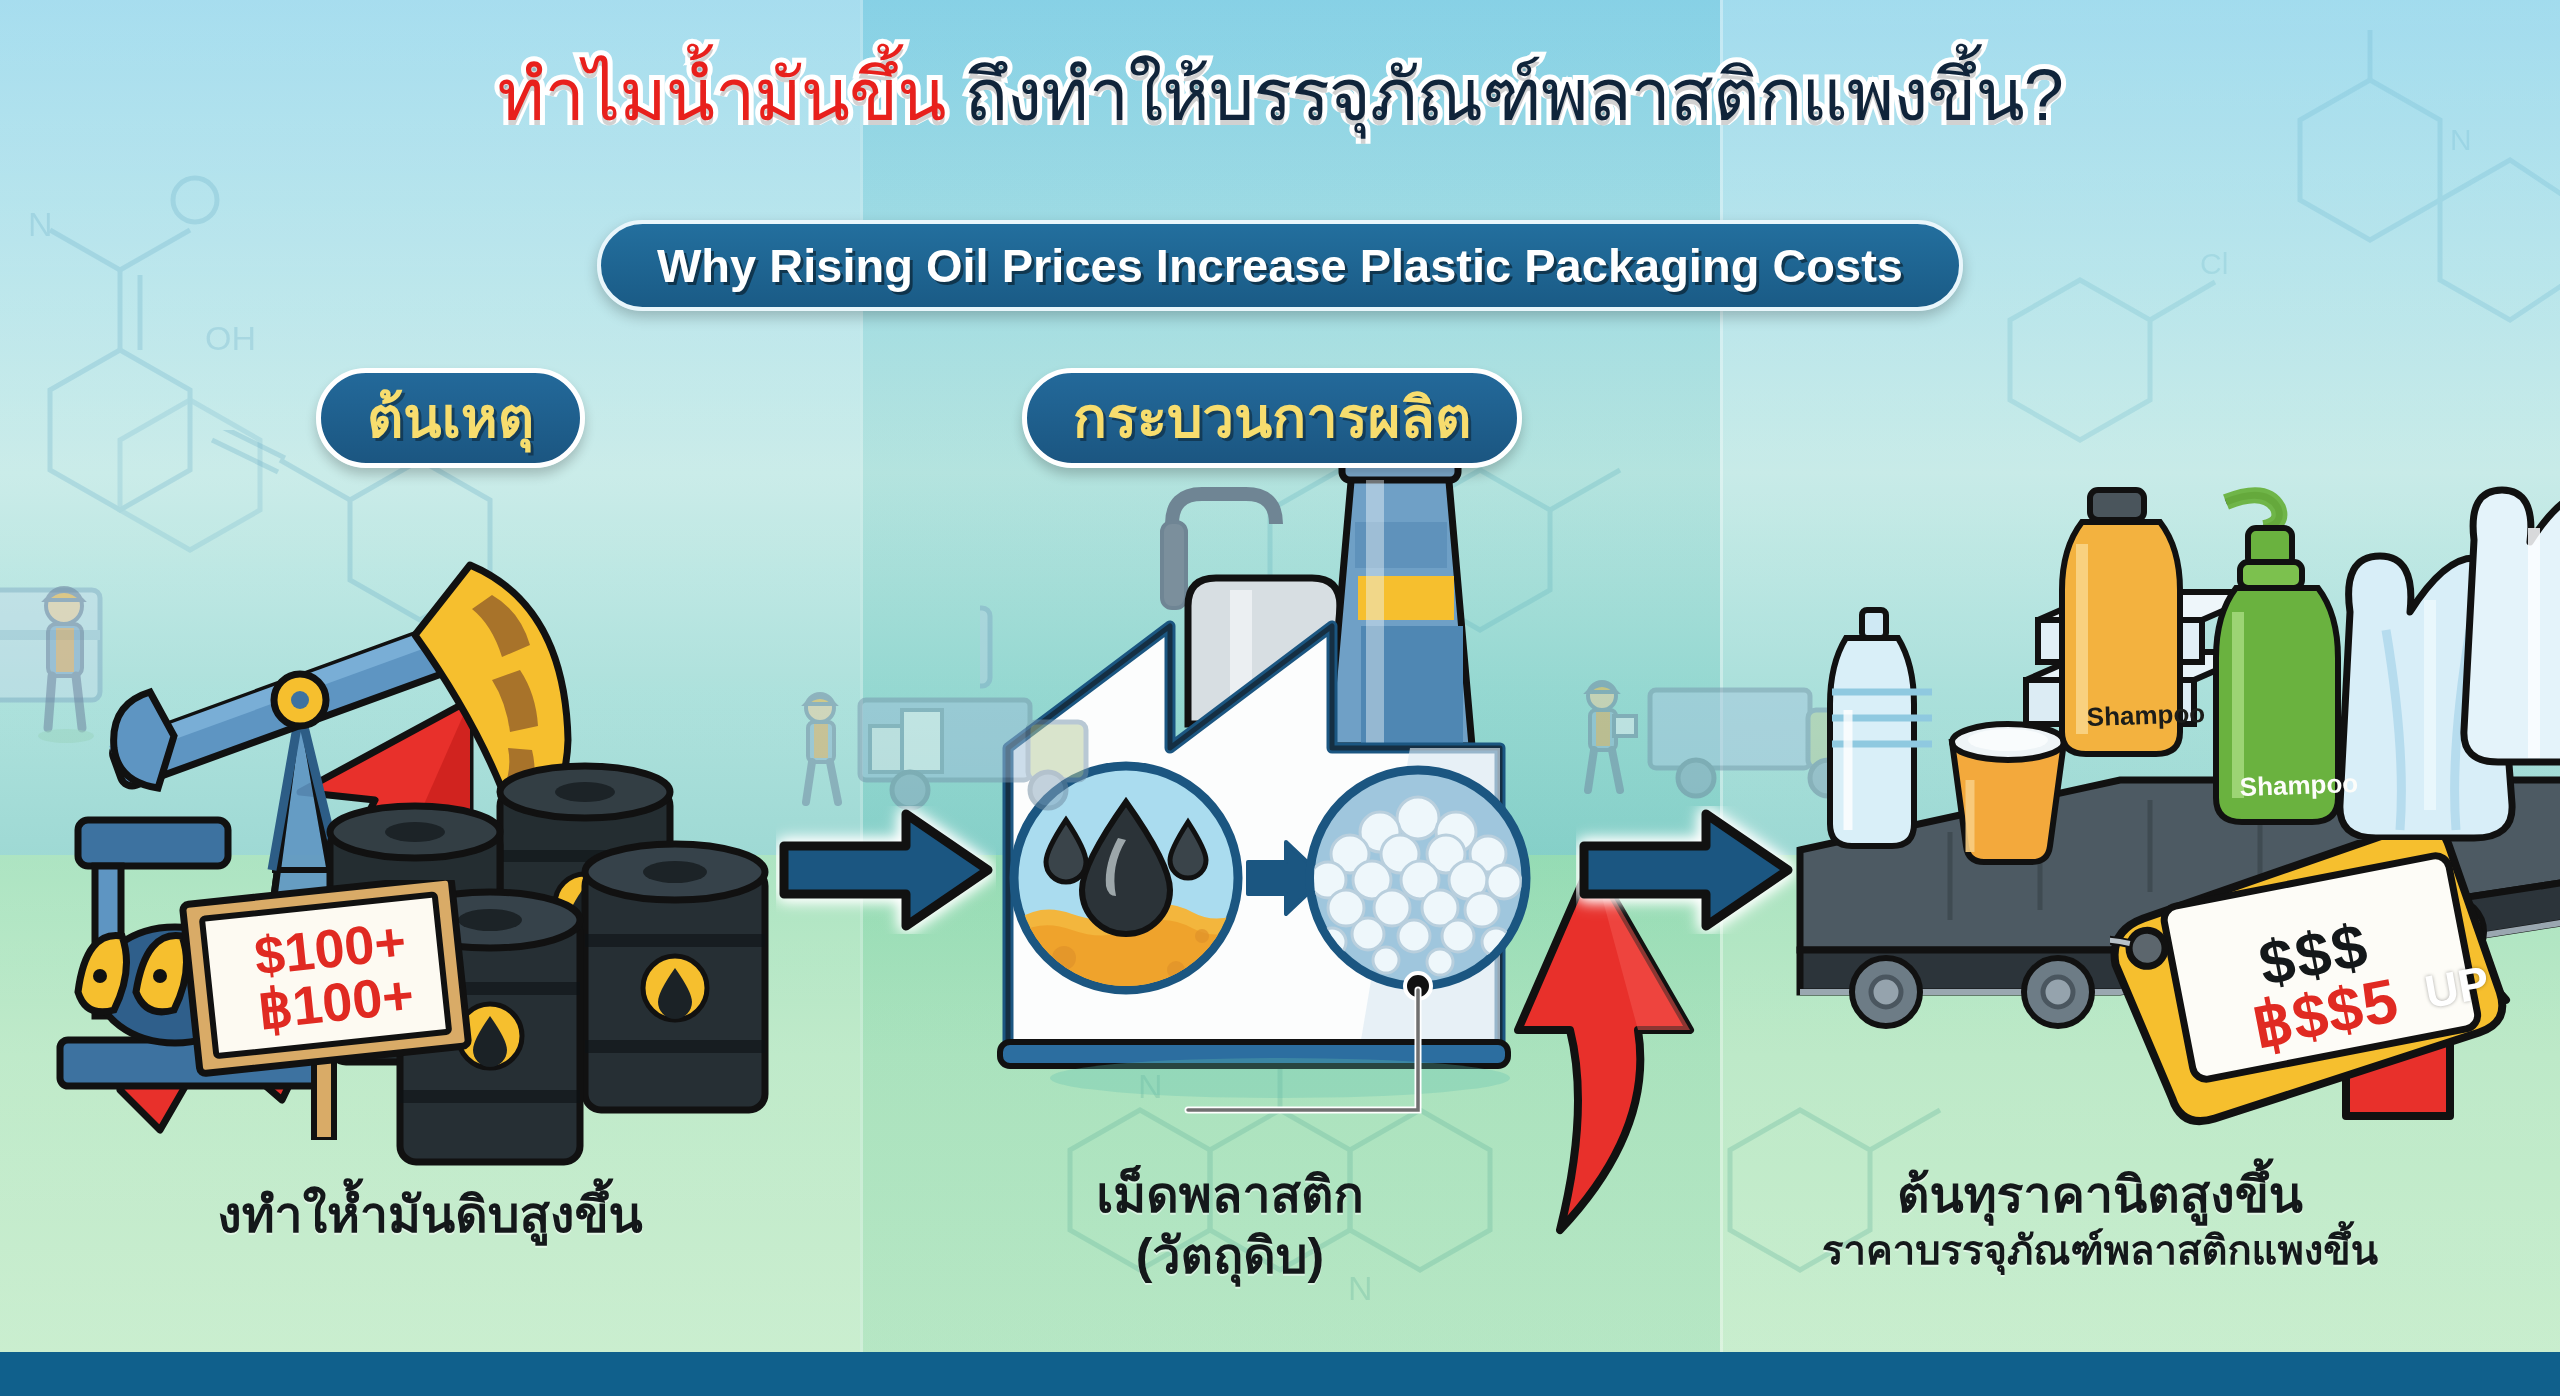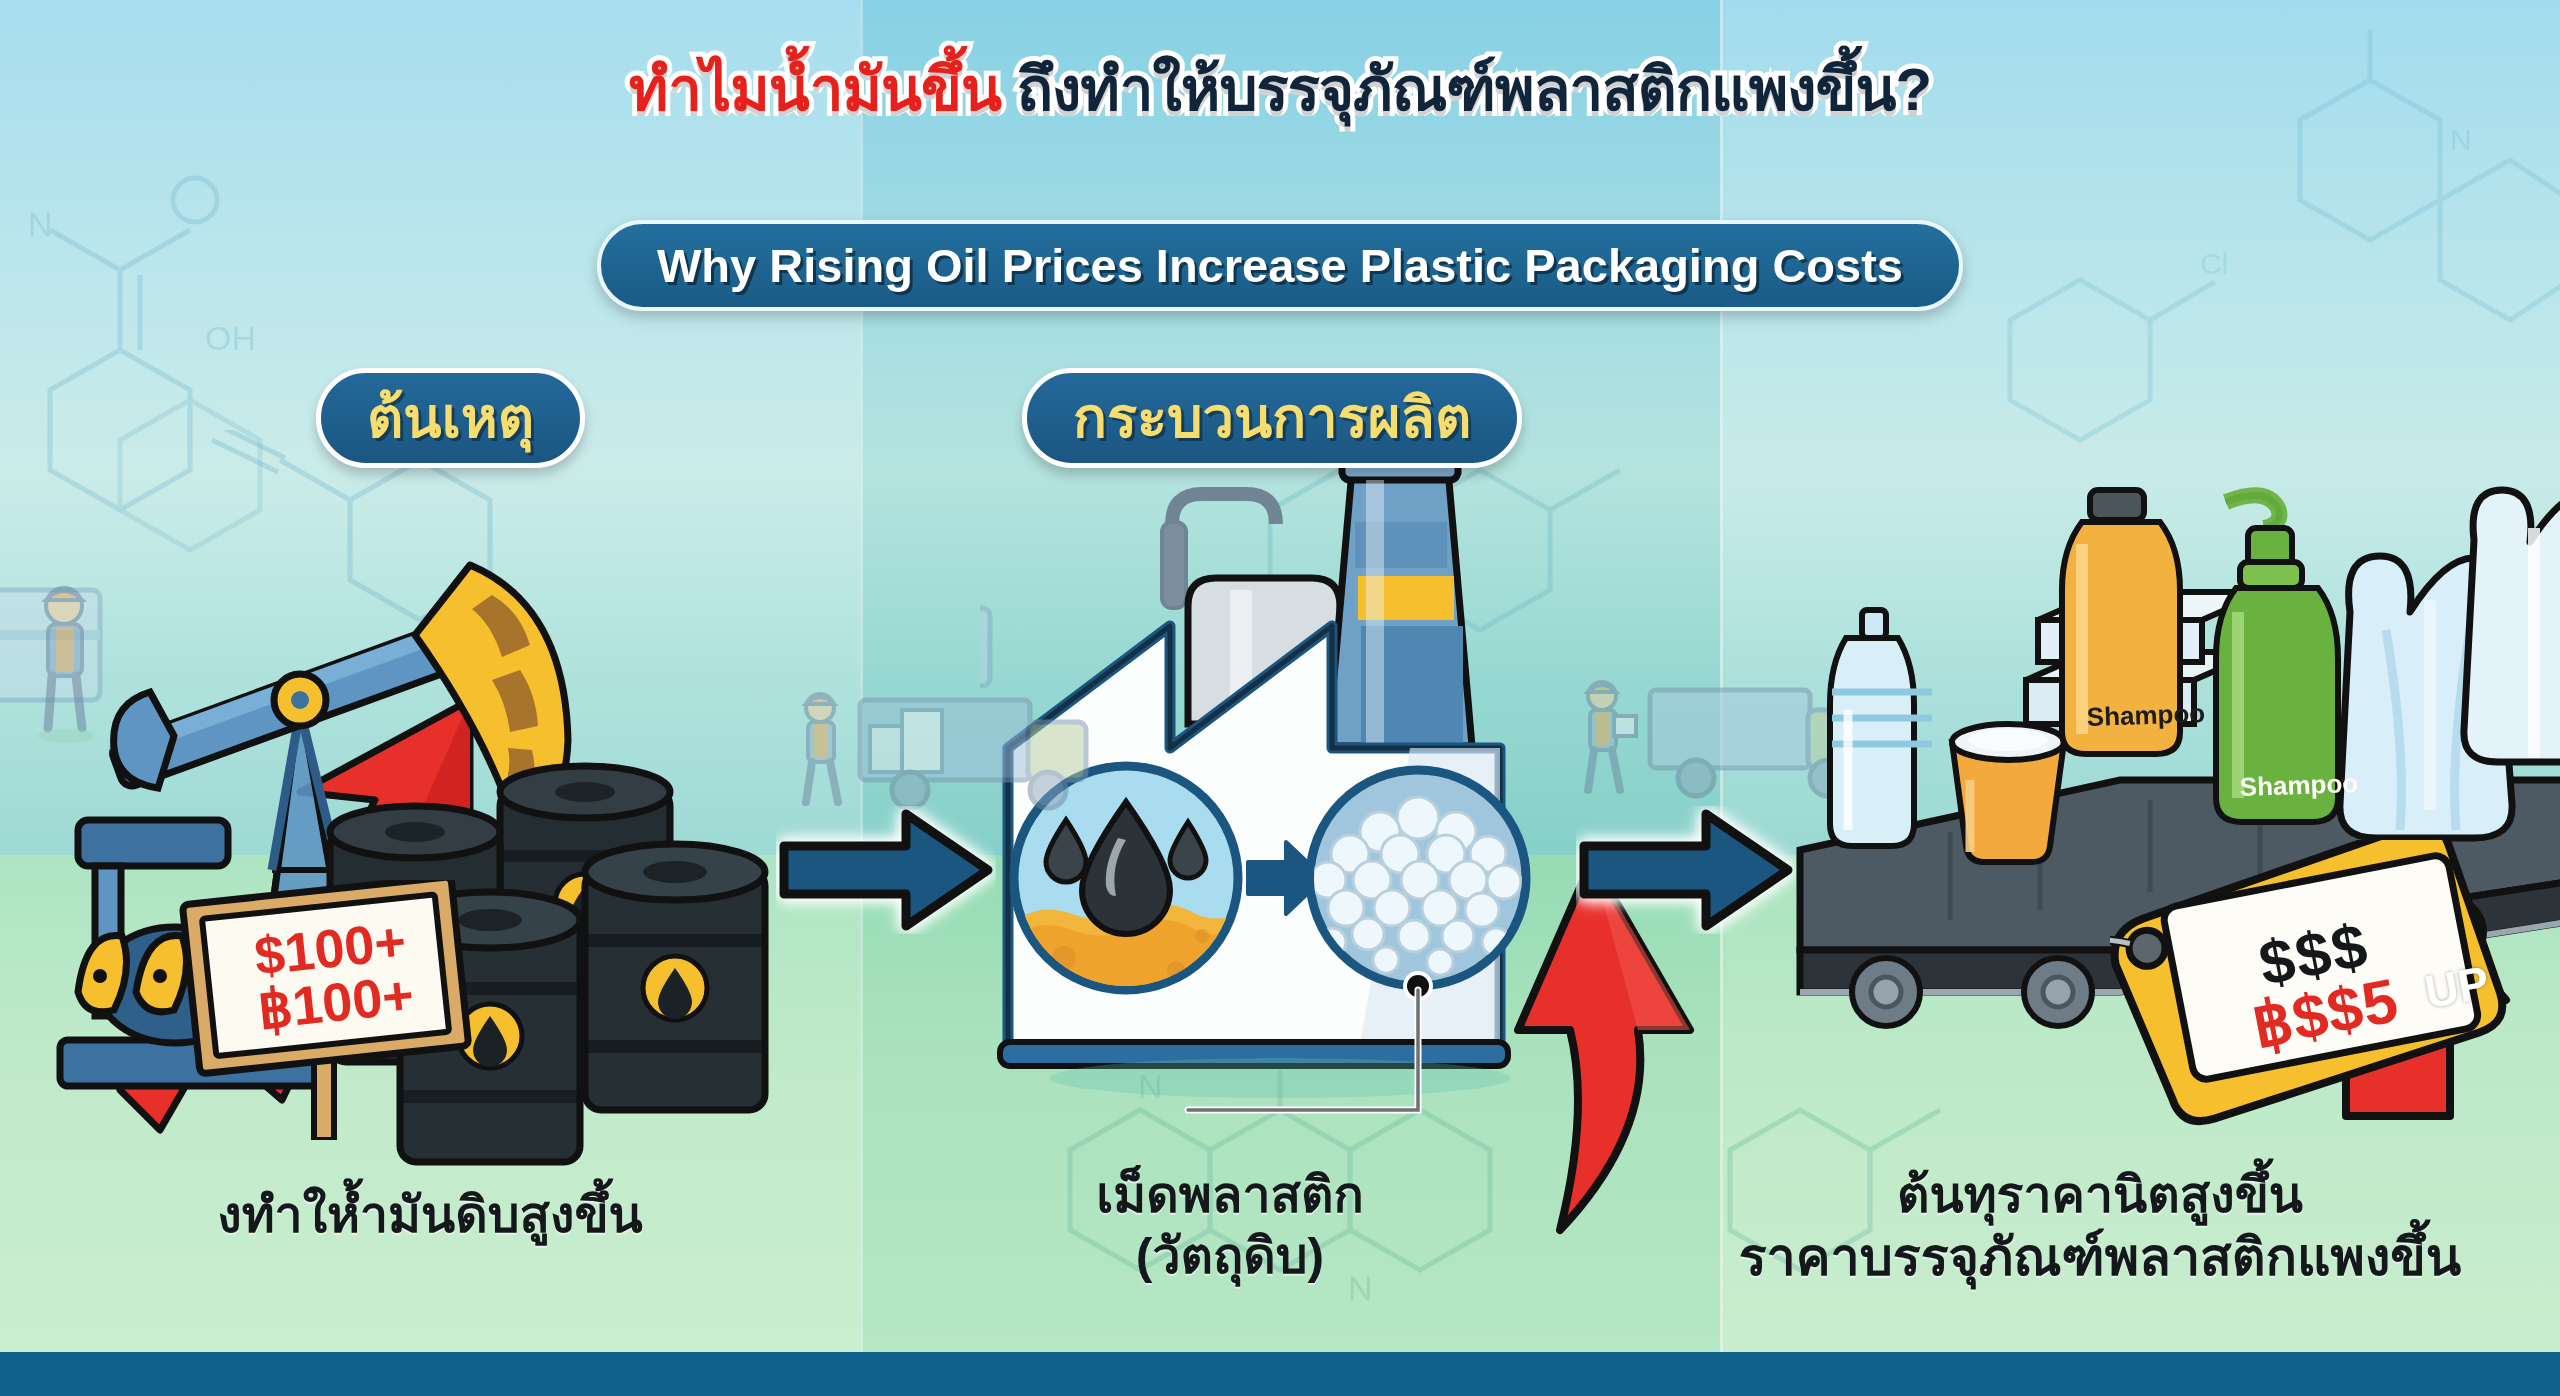--- a/index.html
+++ b/index.html
@@ -25,21 +25,21 @@
 
   
   .chem { position:absolute; opacity:.30; }
   .chem svg { display:block; }
 
   .bottombar { position:absolute; left:0; top:1352px; width:2560px; height:44px; background:#10608c; }
 
   
   .title-wrap { position:absolute; left:0; top:58px; width:2560px; text-align:center; z-index:40; }
   .title {
-    font-size:60px; font-weight:bold; letter-spacing:-1px; line-height:1.05;
+    font-size:72px; font-weight:normal; letter-spacing:-1px; line-height:1.05;
     white-space:nowrap;
   }
   .t-red { color:#e8201c; -webkit-text-stroke:10px #fff; paint-order:stroke fill;
            text-shadow:0 5px 0 rgba(0,0,0,.18); }
   .t-dark{ color:#10243a; -webkit-text-stroke:10px #fff; paint-order:stroke fill;
            text-shadow:0 5px 0 rgba(0,0,0,.18); }
 
   .subtitle-bar {
     position:absolute; left:50%; transform:translateX(-50%); top:220px;
     background:linear-gradient(180deg,#236f9e,#1a5b86);
@@ -545,17 +545,17 @@
 
   <div class="caption c1">
     <div>งทำให้ำมันดิบสูงขึ้น</div>
   </div>
   <div class="caption c2">
     <div>เม็ดพลาสติก</div>
     <div>(วัตถุดิบ)</div>
   </div>
   <div class="caption c3">
     <div>ต้นทุราคานิตสูงขึ้น</div>
-    <div style="font-size:52px;">ราคาบรรจุภัณฑ์พลาสติกแพงขึ้น</div>
+    <div style="font-size:40px;">ราคาบรรจุภัณฑ์พลาสติกแพงขึ้น</div>
   </div>
 
   <div class="bottombar"></div>
 </div>
 
 </body></html>

